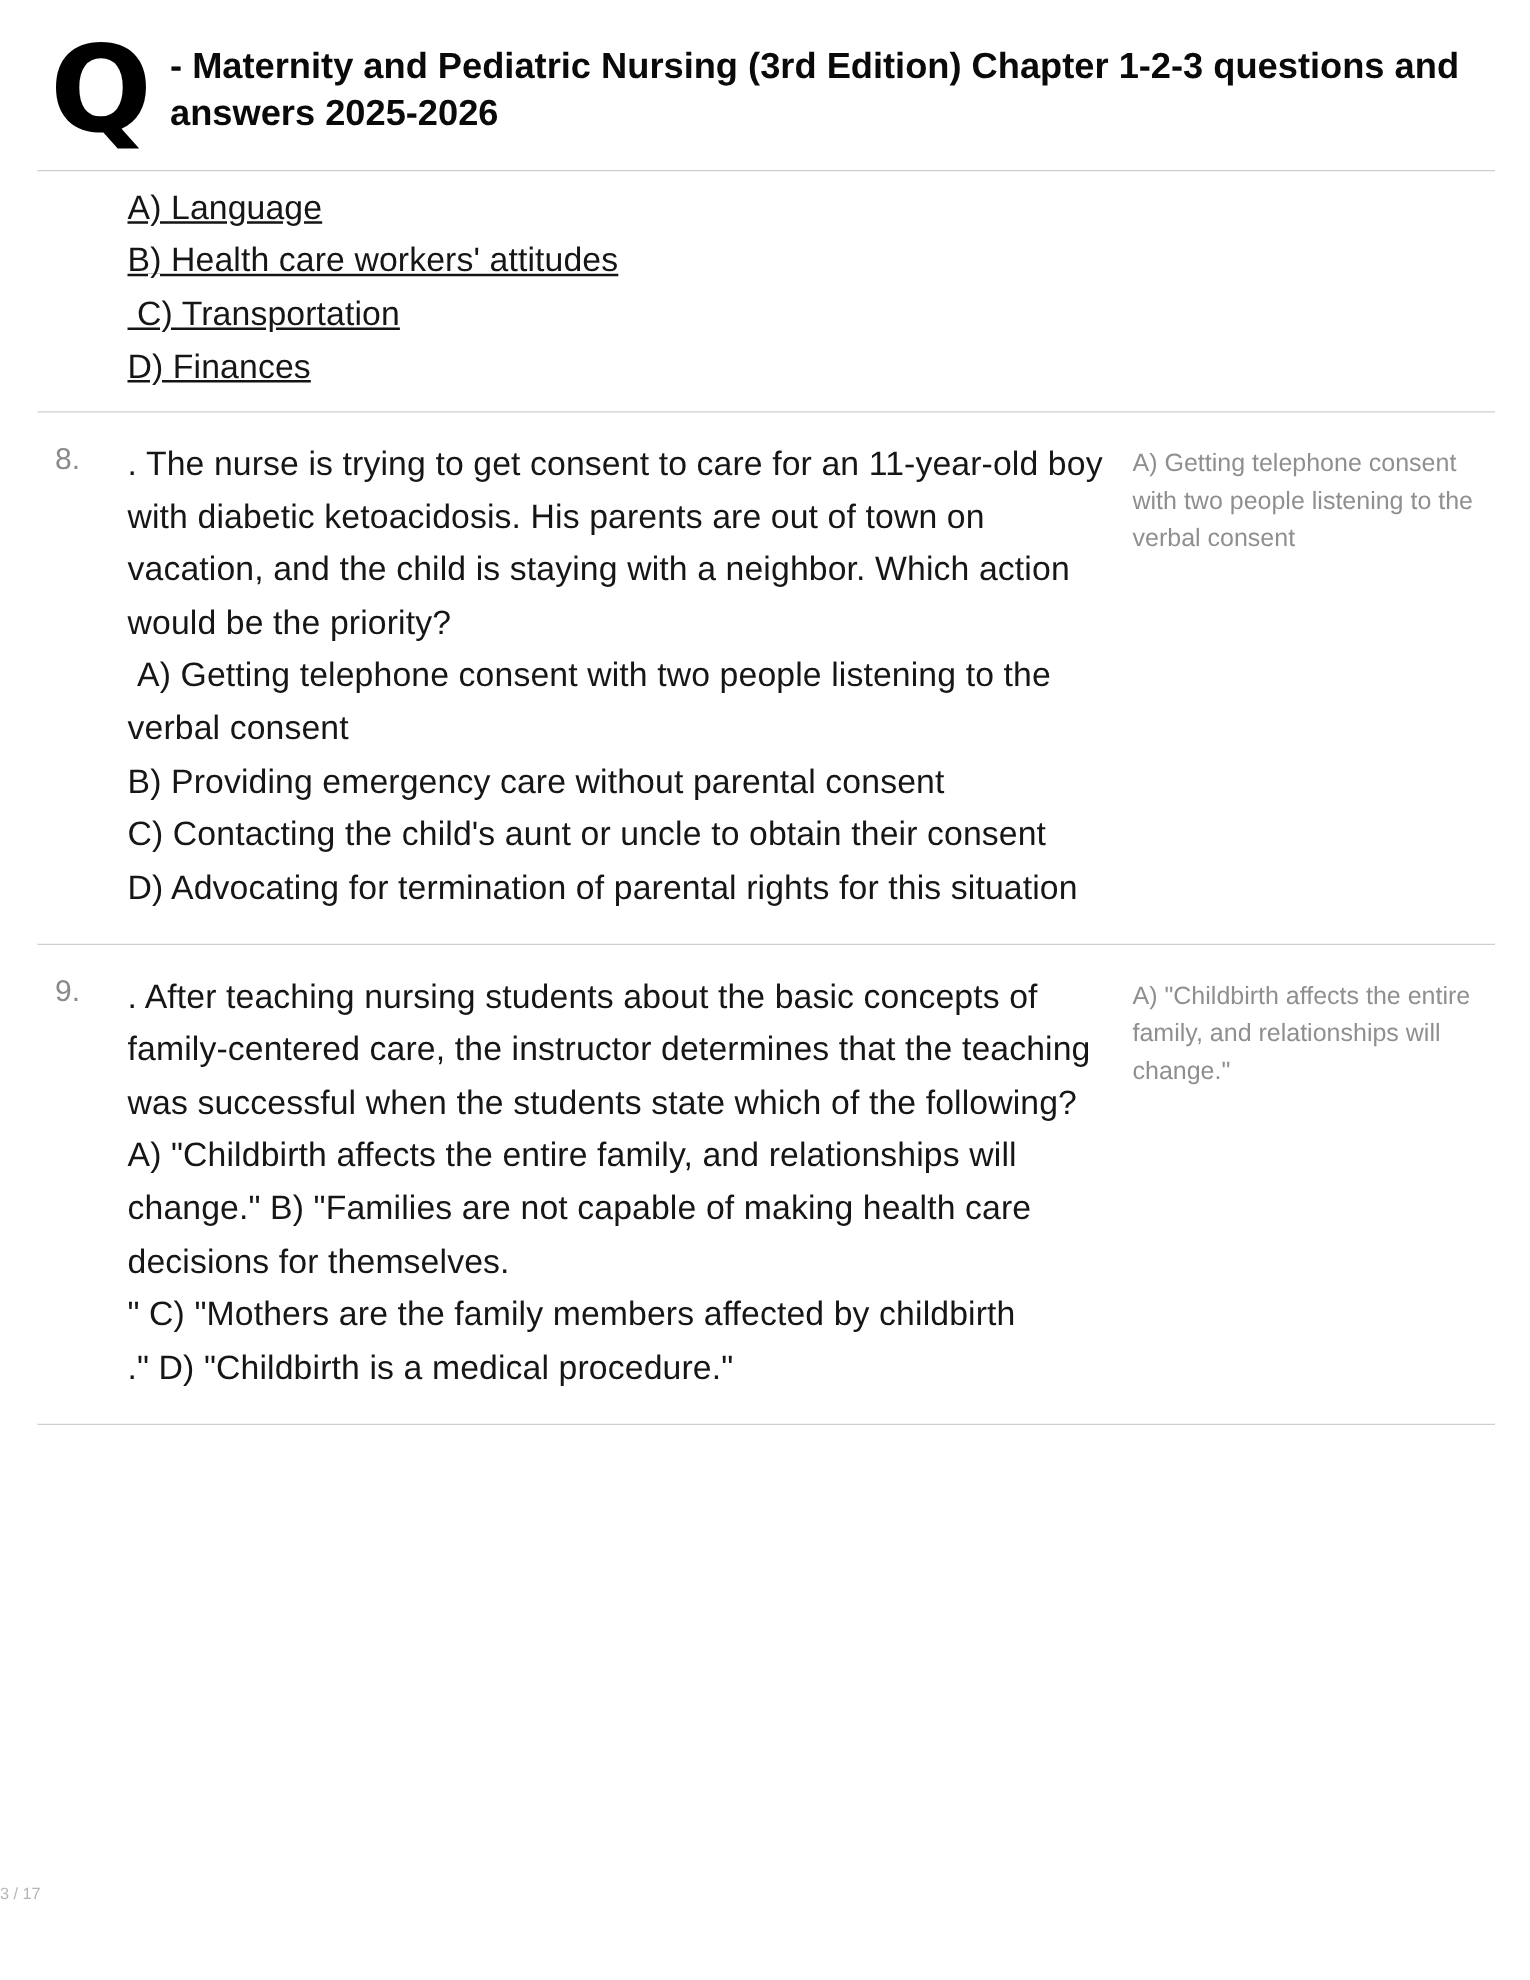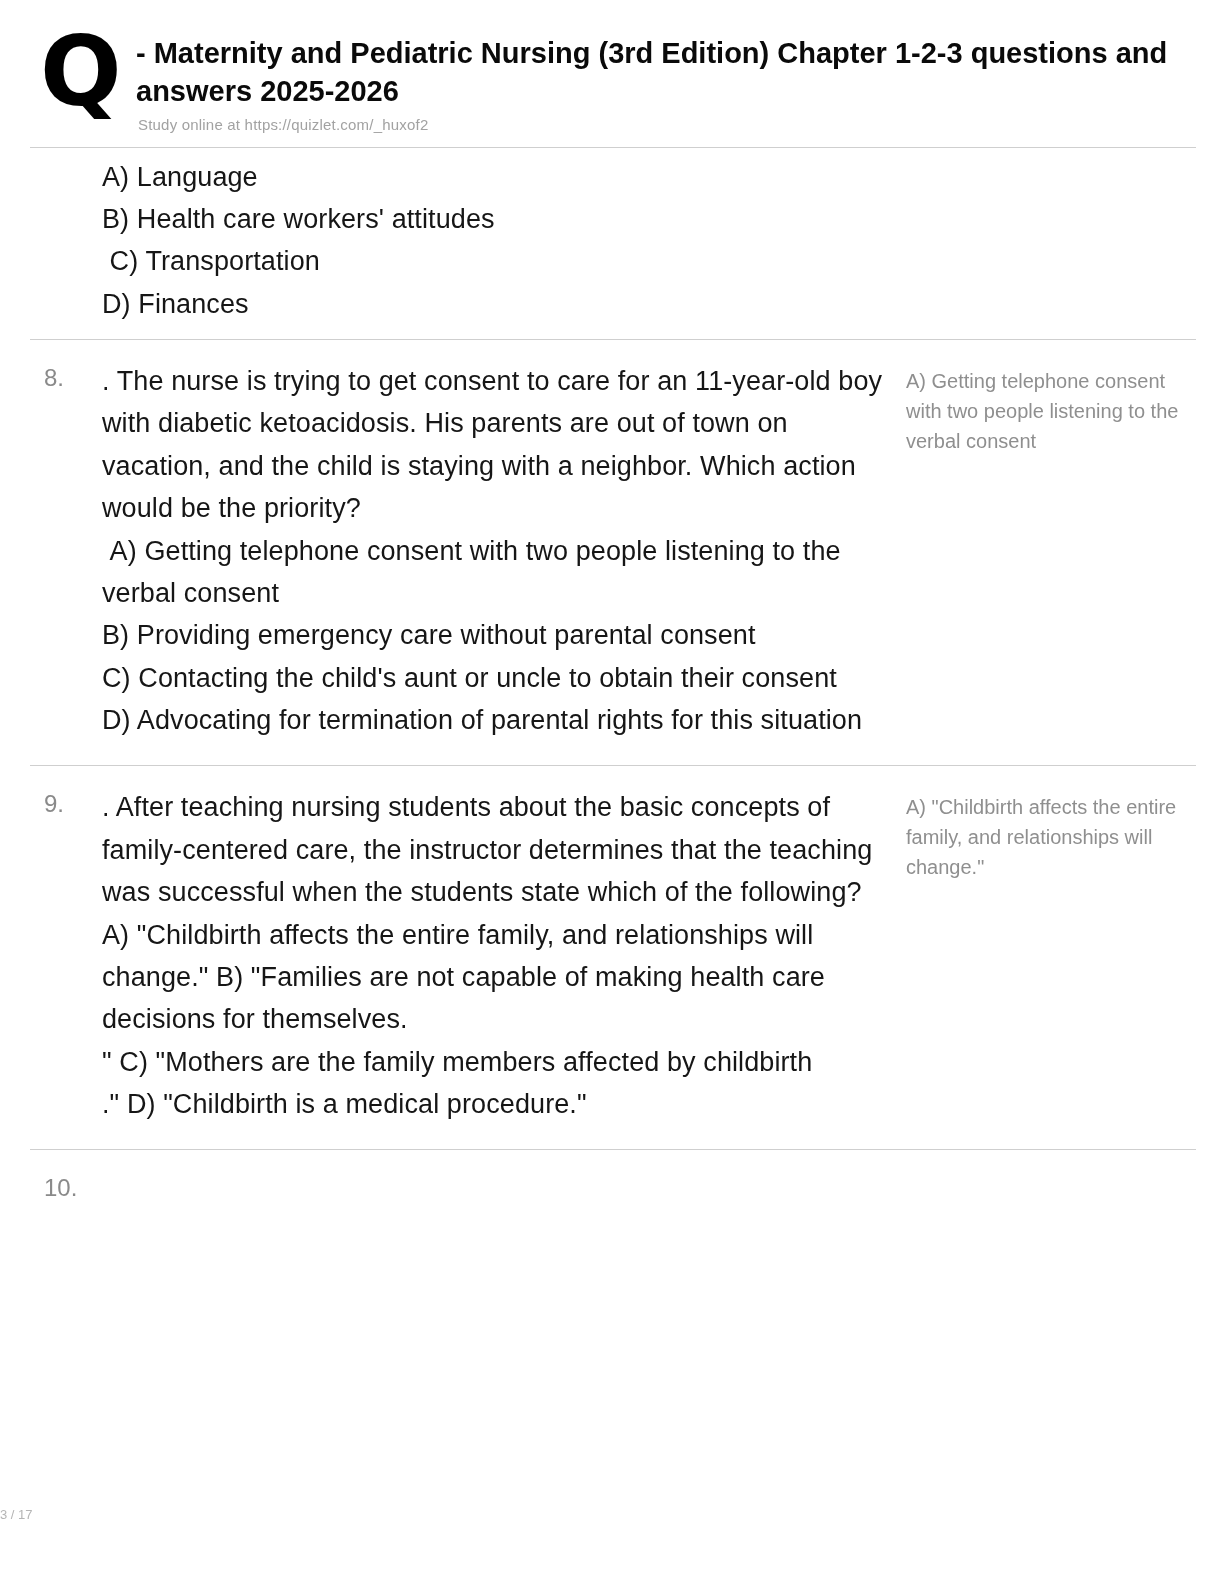--- a/index.html
+++ b/index.html
@@ -27,21 +27,21 @@
     font-size:15px; color:#a2a2a2; letter-spacing:0.2px;
   }
 
   .divider { border-top:1px solid #cfcfcf; margin-left:-10px; margin-right:-12px; }
   .divider.first { margin-top:14px; }
 
   .qa-row {
     display:grid; grid-template-columns:62px 800px 1fr;
     padding:20px 0 24px 0;
   }
-  .qa-row.first { padding-top:8px; padding-bottom:14px; }
+  .qa-row.first { padding-top:8px; padding-bottom:14px;text-decoration:underline; }
   .num {
     color:#8a8a8a; font-size:24px; padding-top:4px; padding-left:4px;
   }
   .question {
     font-size:27px; color:#161616; line-height:1.57;
     white-space:pre-wrap; letter-spacing:0.1px;
   }
   .answer {
     font-size:20px; color:#8f8f8f; line-height:1.5;
     white-space:pre-wrap; padding-top:6px; padding-left:4px;
@@ -54,21 +54,20 @@
 </style>
 </head>
 <body>
 
 <div class="page">
 
   <div class="header">
     <div class="logo">Q</div>
     <div class="header-text">
       <div class="title">- Maternity and Pediatric Nursing (3rd Edition) Chapter 1-2-3 questions and answers 2025-2026</div>
-      <div class="subtitle">Study online at https://quizlet.com/_huxof2</div>
     </div>
   </div>
 
   <div class="divider first"></div>
 
   <div class="qa-row first">
     <div class="num"></div>
     <div class="question">A) Language
 B) Health care workers' attitudes
  C) Transportation
@@ -95,18 +94,17 @@
     <div class="question">. After teaching nursing students about the basic concepts of family-centered care, the instructor determines that the teaching was successful when the students state which of the following?
 A) "Childbirth affects the entire family, and relationships will change." B) "Families are not capable of making health care decisions for themselves.
 " C) "Mothers are the family members affected by childbirth
 ." D) "Childbirth is a medical procedure."</div>
     <div class="answer">A) "Childbirth affects the entire family, and relationships will change."</div>
   </div>
 
   <div class="divider"></div>
 
   <div class="qa-row">
-    <div class="num">10.</div>
   </div>
 
   <div class="footer">3 / 17</div>
 
 </div>
 
 </body></html>

